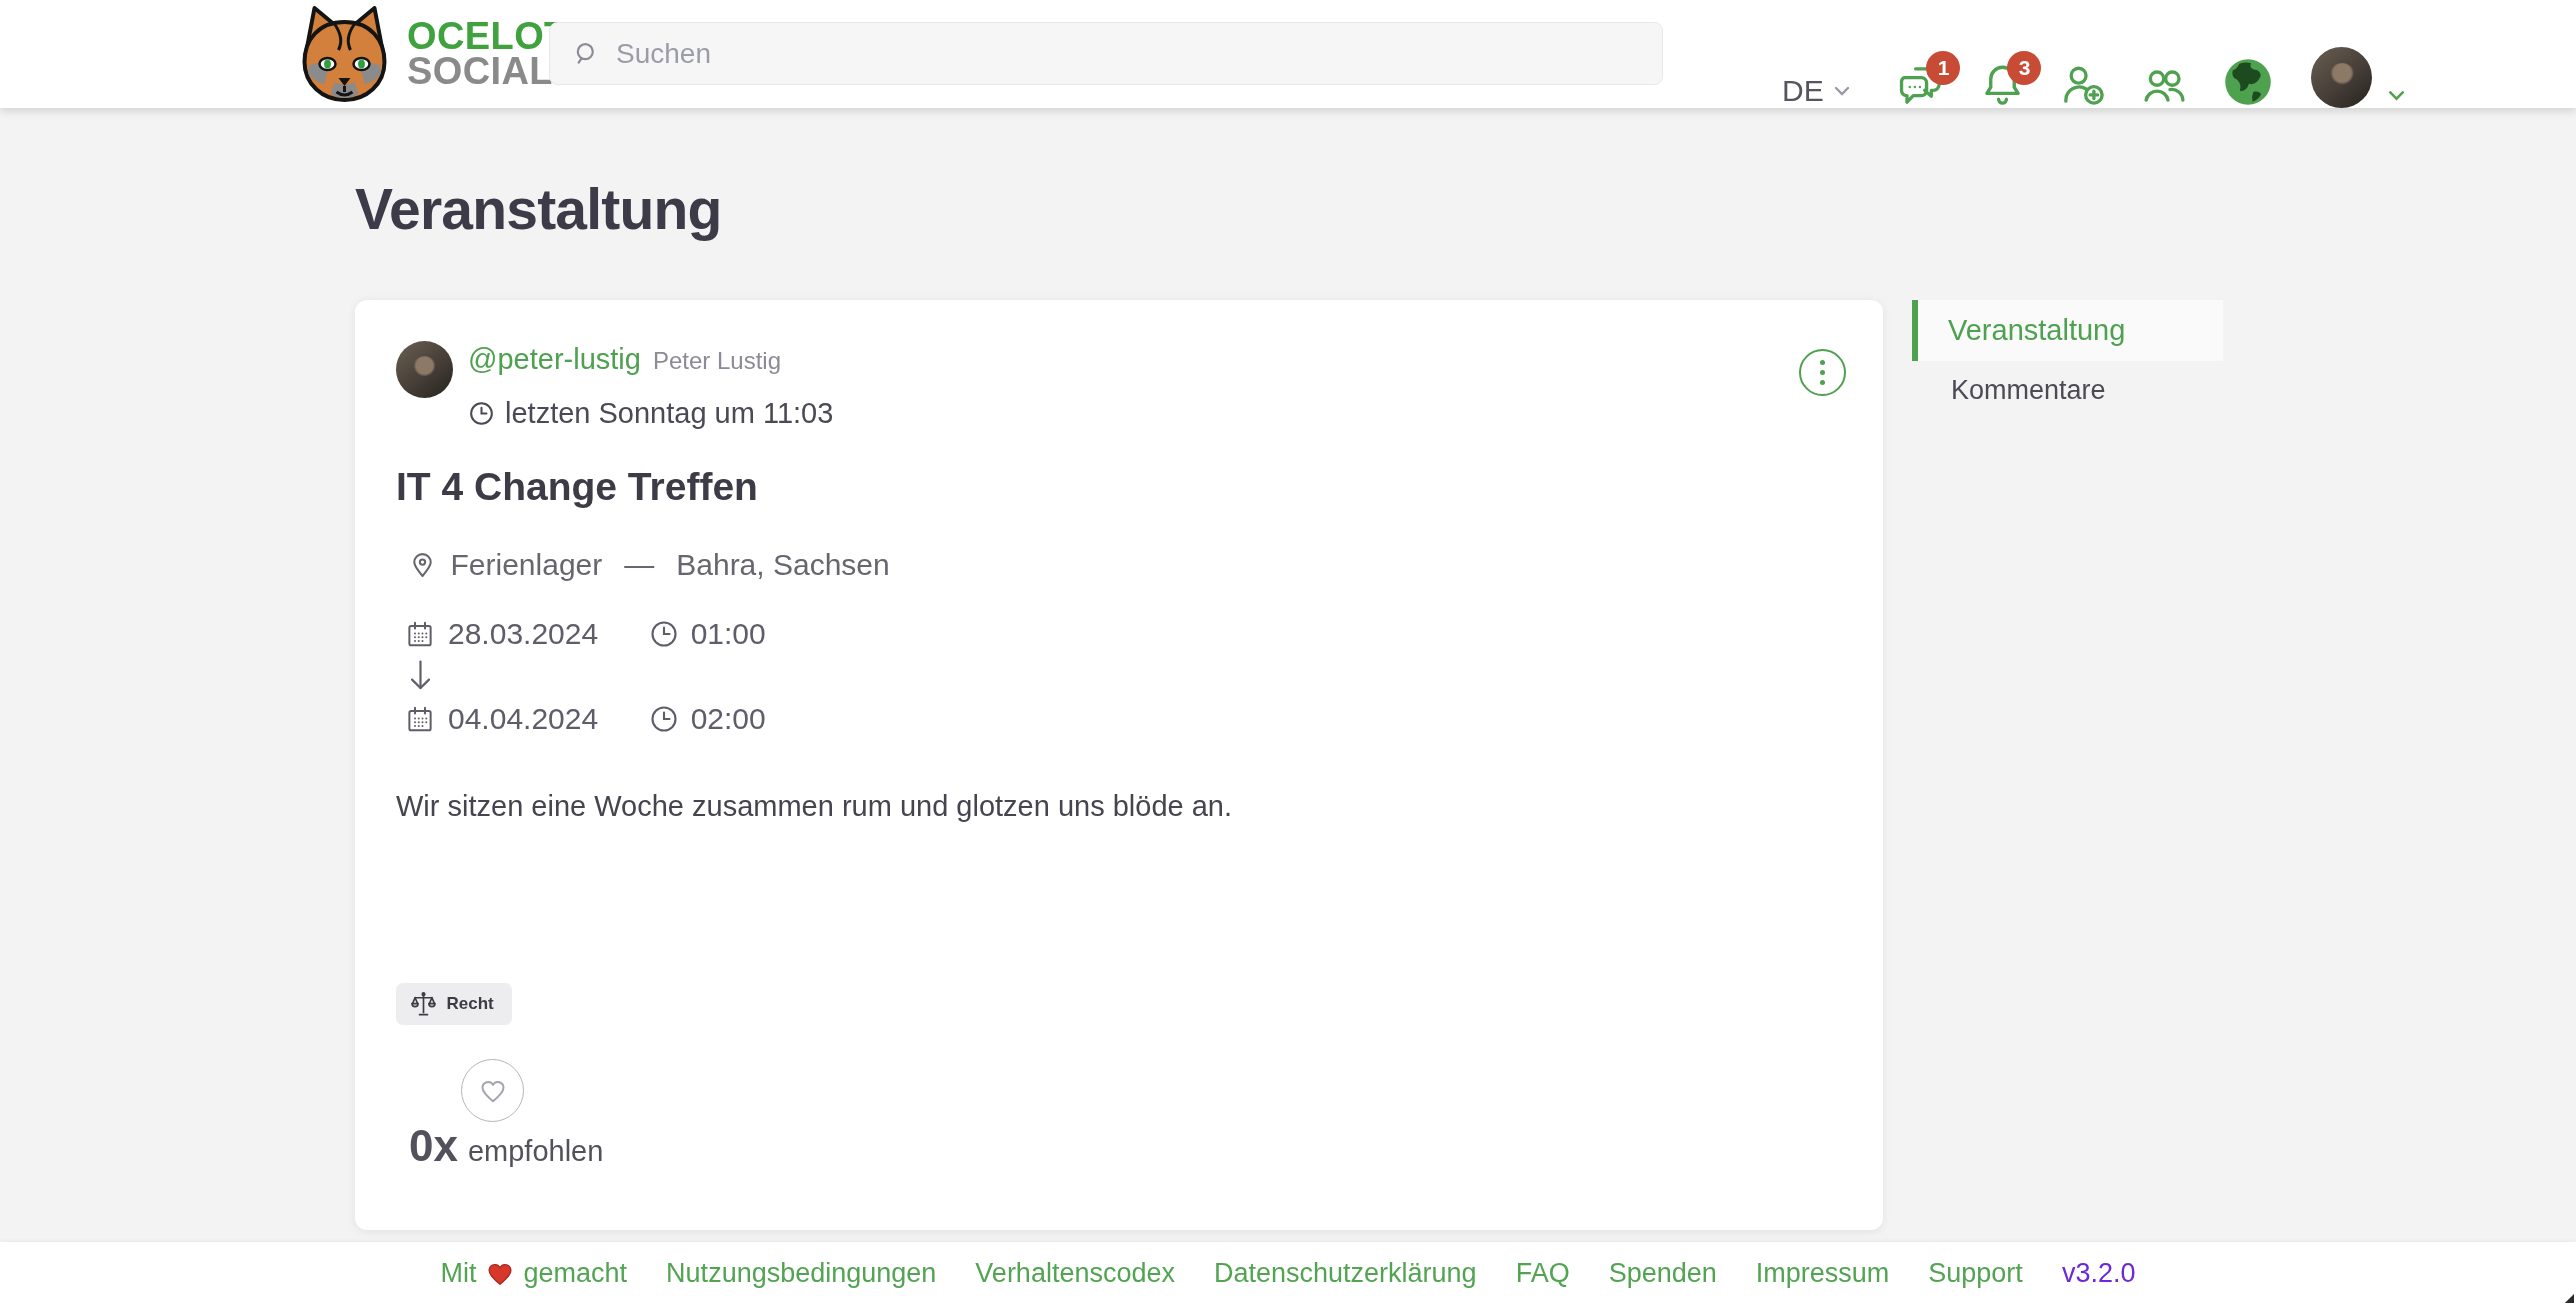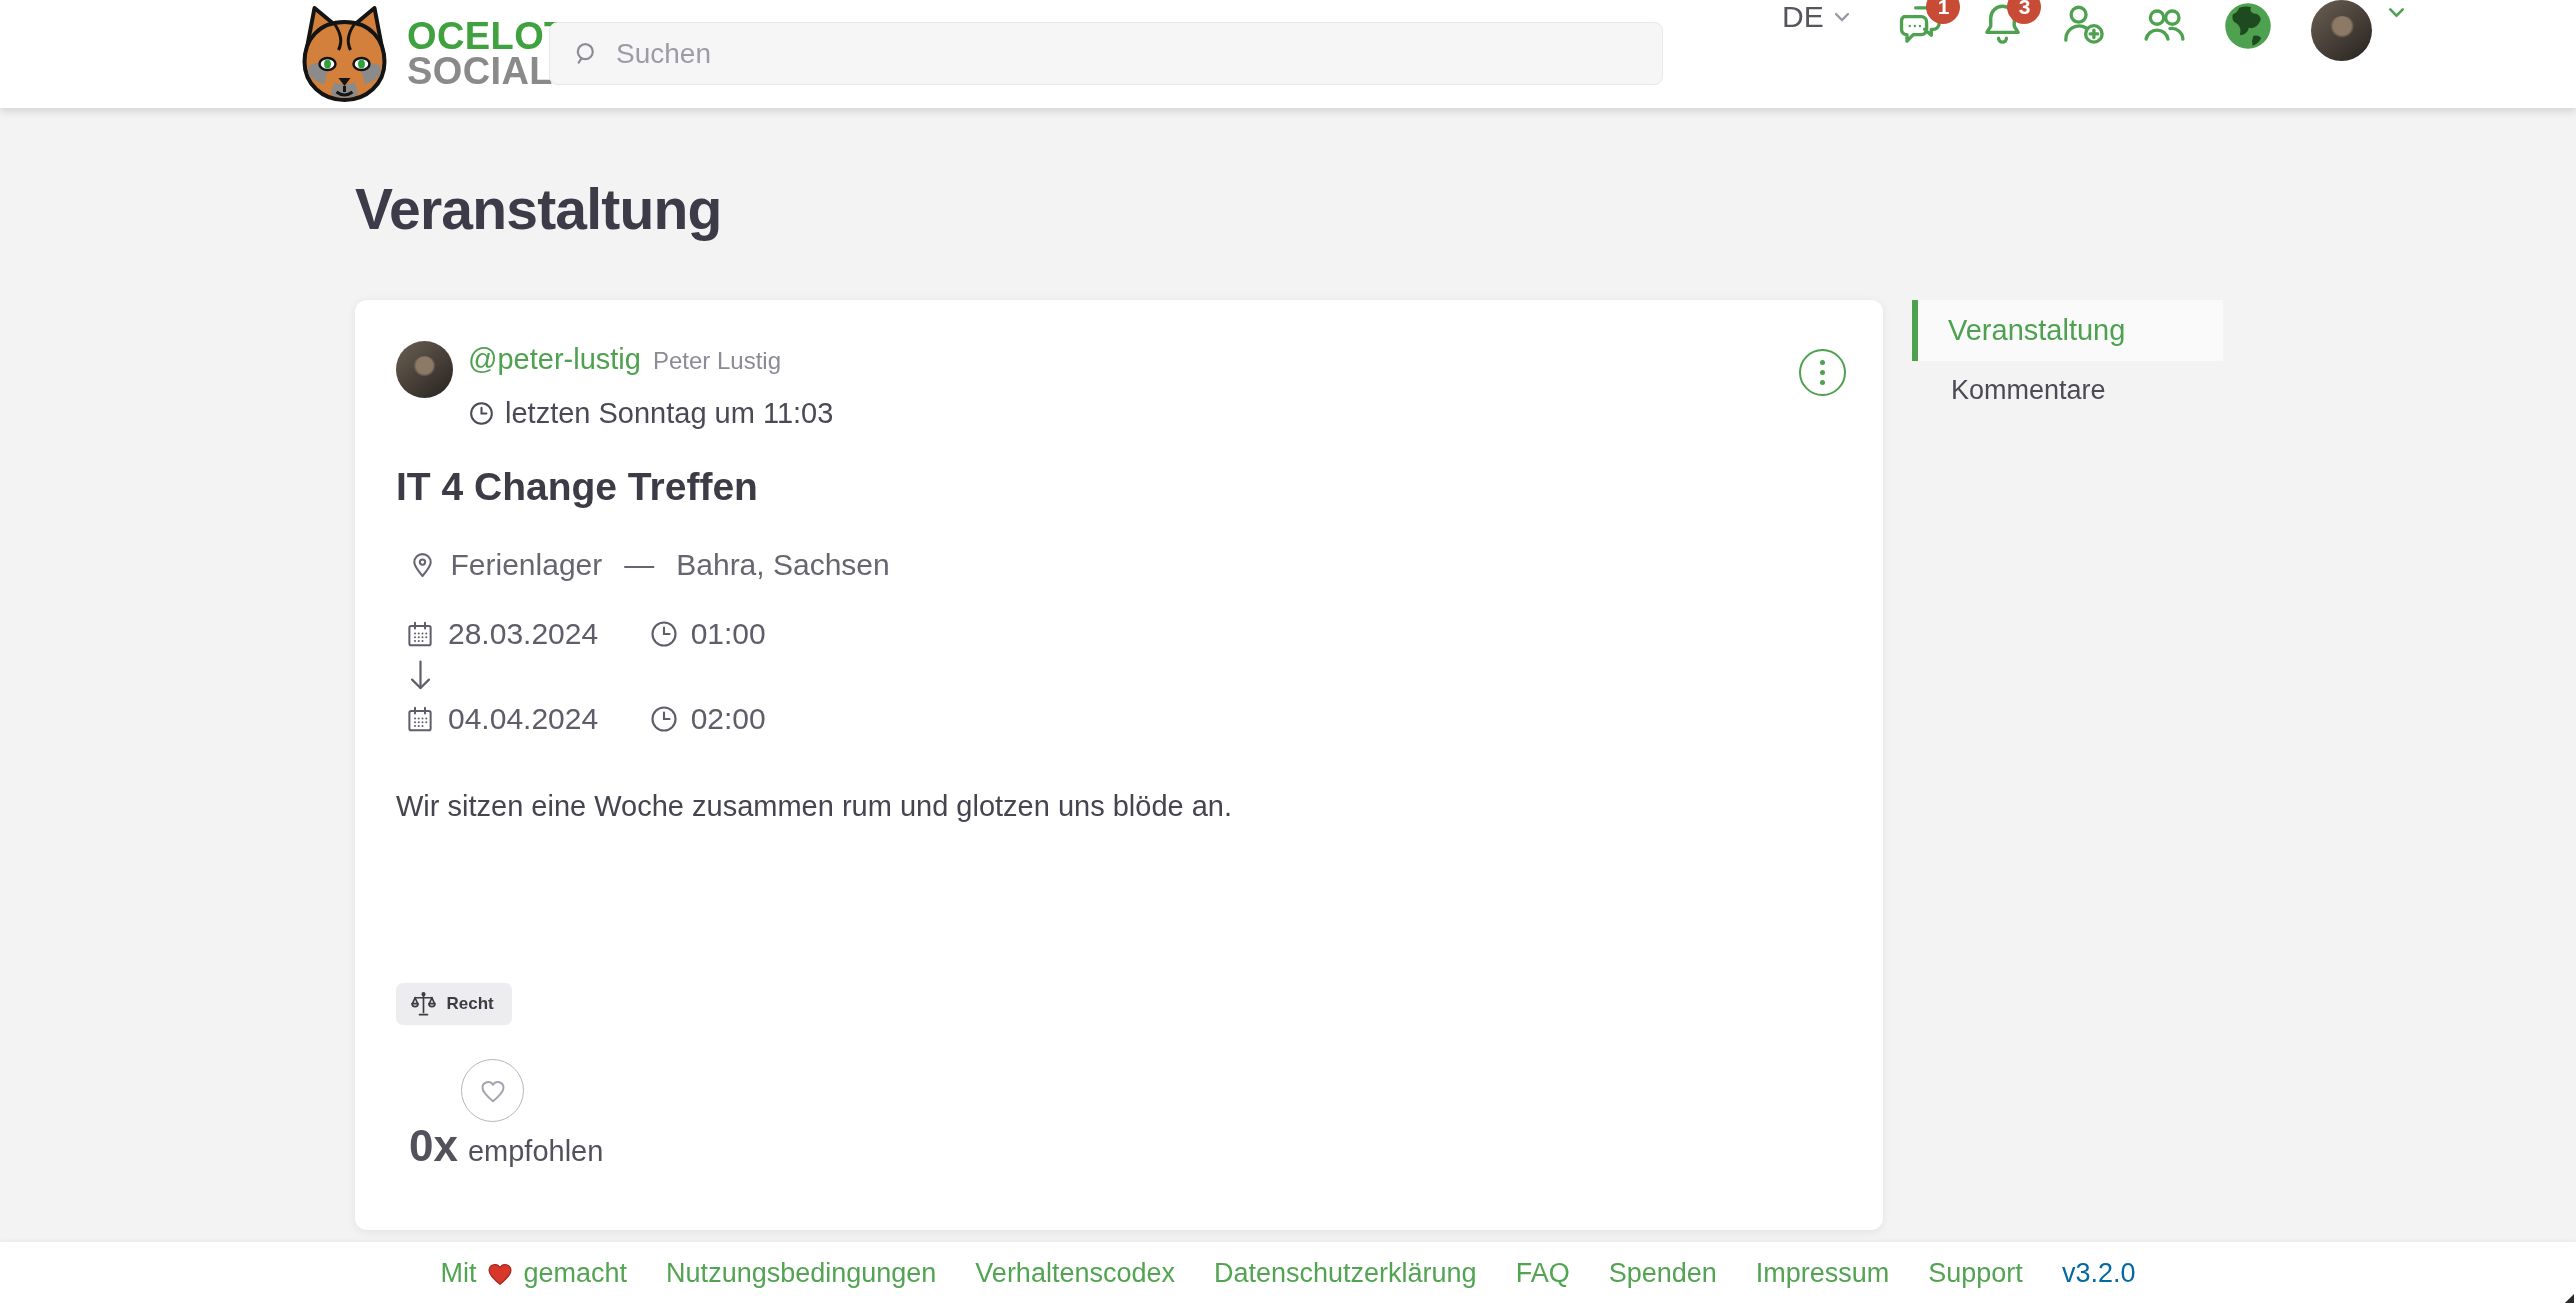--- a/index.html
+++ b/index.html
@@ -28,21 +28,21 @@
     background:#f6f6f7; border:1.7px solid #e7e7ea; border-radius:8.5px;
     display:flex; align-items:center; padding:5px 22px; gap:15px;
   }
   .search svg { width:29px; height:29px; color:#8c8c99; flex:none; }
   .search input {
     flex:1; border:none; background:transparent; outline:none;
     font-size:28px; color:#4a4a55; font-family:inherit;
   }
   .search input::placeholder { color:#9c9ca8; }
 
-  .topnav { position:absolute; left:1782px; top:0; height:108px; display:flex; align-items:flex-start; }
+  .topnav { position:absolute; left:1782px; top:0; height:108px; display:flex; align-items:flex-end; }
   .lang { display:flex; align-items:center; gap:6.8px; font-size:30px; color:#55545f; cursor:pointer; margin-right:44px; }
   .lang svg { width:24px; height:24px; color:#9a9aa6; }
   .iconbtn { position:relative; width:47px; height:47px; color:#4da14f; cursor:pointer; margin-right:34px; flex:none; }
   .iconbtn > svg { width:100%; height:100%; }
   .badge {
     position:absolute; top:-10px; right:-15px; min-width:34px; height:34px;
     background:#c84b35; color:#fff; border-radius:17px;
     font-size:21px; font-weight:700;
     display:flex; align-items:center; justify-content:center; padding:0 5px;
   }
@@ -141,21 +141,21 @@
   
   .footer {
     position:absolute; left:0; right:0; bottom:0; height:63px;
     background:#fff; box-shadow:0 -0.8px 4.2px rgba(0,0,0,.06);
     display:flex; align-items:center; justify-content:center; gap:39px;
     font-size:27px; color:#52a452;
   }
   .footer a { color:#52a452; text-decoration:none; cursor:pointer;text-align:right; }
   .made-with { display:flex; align-items:center; gap:8.5px; }
   .made-with svg { width:30px; height:29px; }
-  .version { color:#0369a1; }
+  .version { color:#6d28d9; }
 
   
   .corner-mark { position:absolute; right:1.7px; bottom:1.7px; width:13.5px; height:13.5px; color:#2a2a2a; }
 </style>
 </head>
 <body>
 
 <header class="topbar">
 
   <div class="logo">

